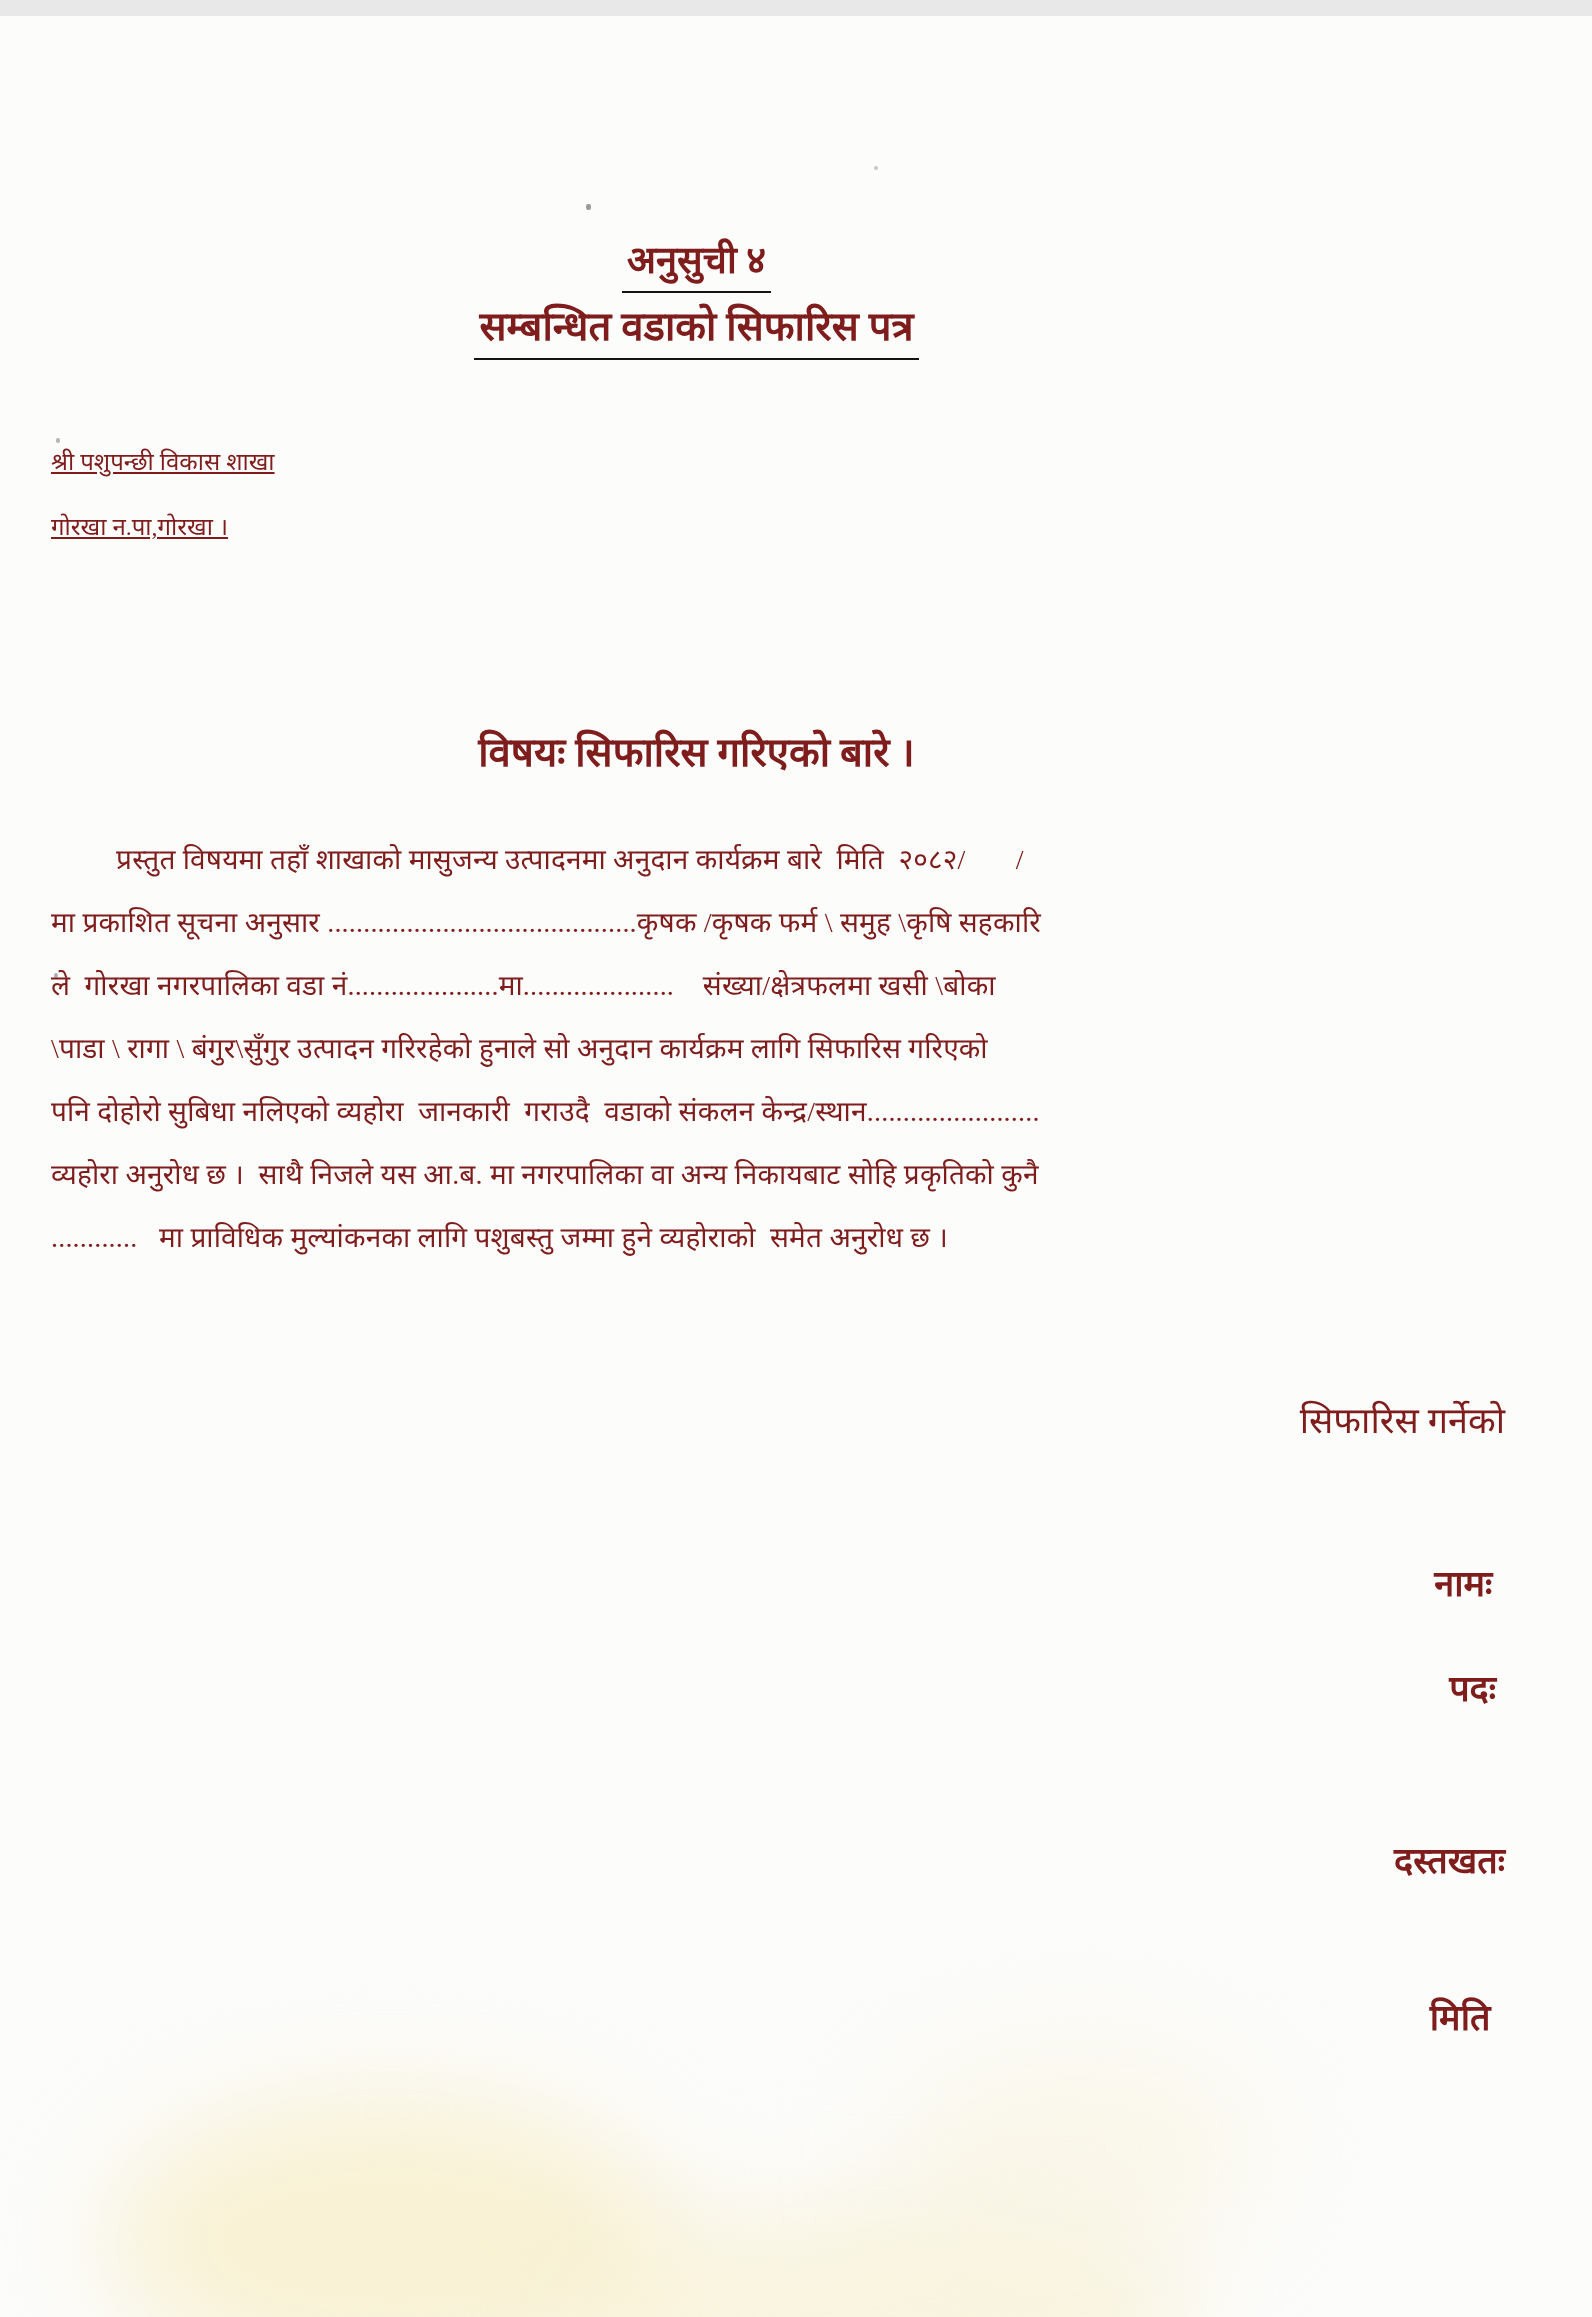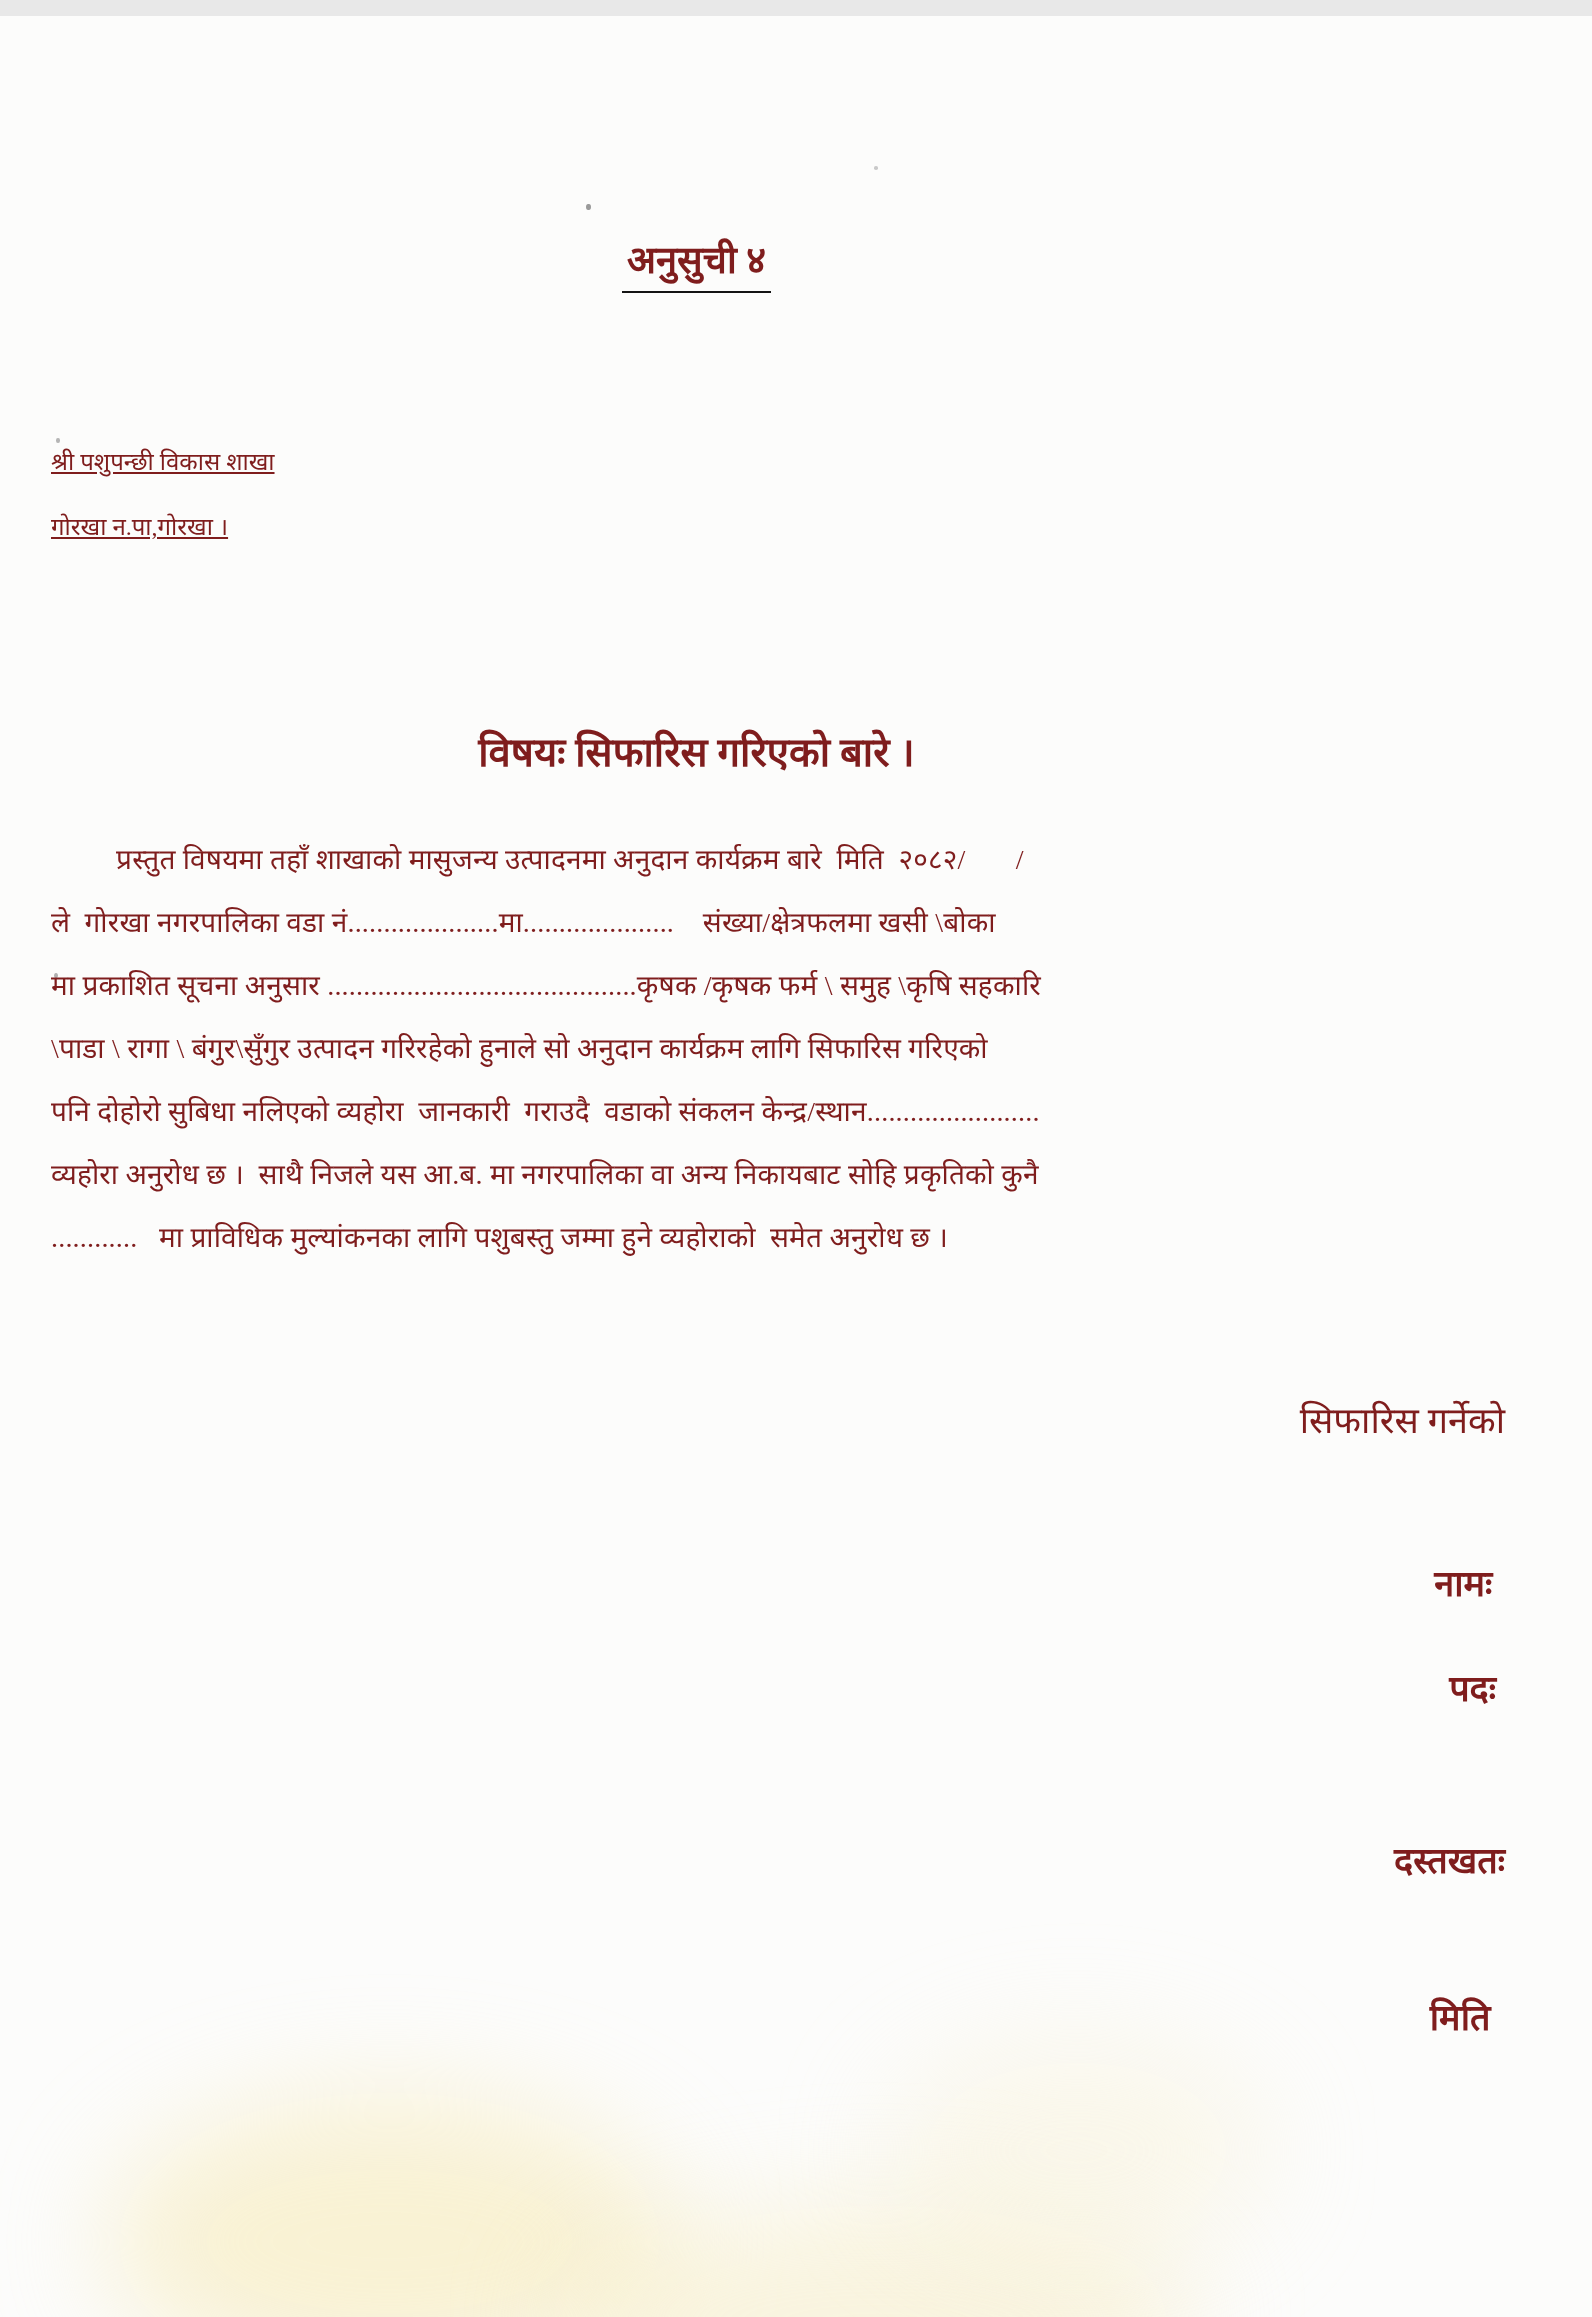--- a/index.html
+++ b/index.html
@@ -97,33 +97,36 @@
   <div class="stain stain-3"></div>
   <div class="speck speck-1"></div>
   <div class="speck speck-2"></div>
   <div class="speck speck-3"></div>
   <div class="speck speck-4"></div>
 
   <div class="heading-block">
     <div>
       <span class="heading-line">अनुसुची ४</span>
     </div>
+    <div>
+      <span class="heading-line second">सम्बन्धित वडाको सिफारिस पत्र</span>
+    </div>
   </div>
 
   <div class="addressee">
     <div>श्री पशुपन्छी विकास शाखा</div>
     <div>गोरखा न.पा,गोरखा  ।</div>
   </div>
 
   <div class="subject">विषयः सिफारिस गरिएको बारे  ।</div>
 
   <div class="body-para">
     <div class="body-line indent">प्रस्तुत विषयमा तहाँ शाखाको मासुजन्य उत्पादनमा अनुदान कार्यक्रम बारे  मिति  २०८२/       /</div>
+    <div class="body-line">मा प्रकाशित सूचना अनुसार ...........................................कृषक /कृषक फर्म \ समुह \कृषि सहकारि</div>
     <div class="body-line">ले  गोरखा नगरपालिका वडा नं.....................मा.....................    संख्या/क्षेत्रफलमा खसी \बोका</div>
-    <div class="body-line">मा प्रकाशित सूचना अनुसार ...........................................कृषक /कृषक फर्म \ समुह \कृषि सहकारि</div>
     <div class="body-line">\पाडा \ रागा \ बंगुर\सुँगुर उत्पादन गरिरहेको हुनाले सो अनुदान कार्यक्रम लागि सिफारिस गरिएको</div>
     <div class="body-line">पनि दोहोरो सुबिधा नलिएको व्यहोरा  जानकारी  गराउदै  वडाको संकलन केन्द्र/स्थान........................</div>
     <div class="body-line">व्यहोरा अनुरोध छ ।  साथै निजले यस आ.ब. मा नगरपालिका वा अन्य निकायबाट सोहि प्रकृतिको कुनै</div>
     <div class="body-line">............   मा प्राविधिक मुल्यांकनका लागि पशुबस्तु जम्मा हुने व्यहोराको  समेत अनुरोध छ ।</div>
   </div>
 
   <div class="signature-block">
     <div class="sig-heading">सिफारिस गर्नेको</div>
     <div class="sig-field sig-name">नामः</div>
     <div class="sig-field sig-post">पदः</div>

